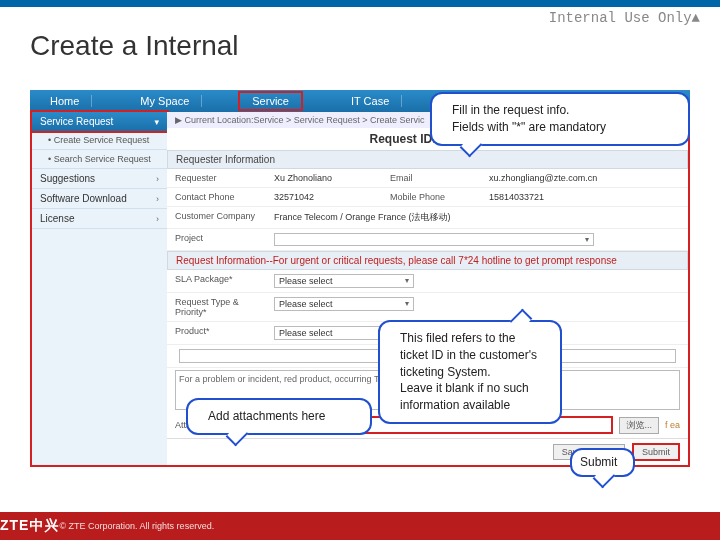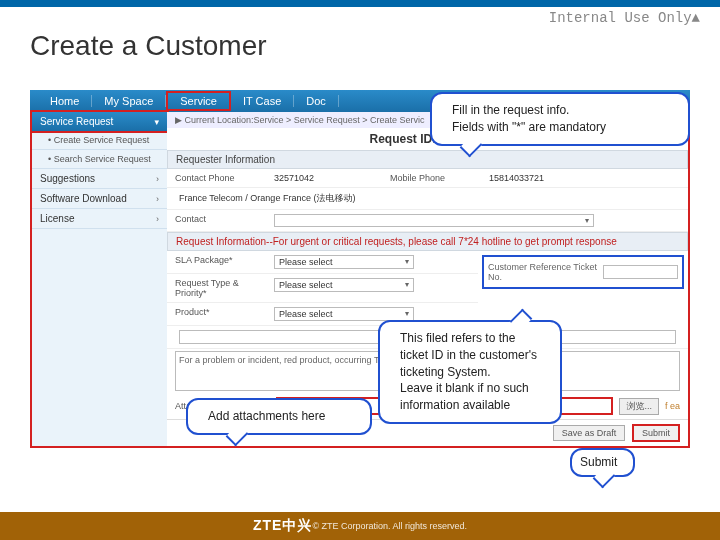--- a/index.html
+++ b/index.html
@@ -2,21 +2,21 @@
 <html><head>
 <meta charset="utf-8">
 <style>
   * { box-sizing: border-box; margin: 0; padding: 0; }
   body { width: 720px; height: 540px; font-family: Arial, sans-serif; background: #fff; overflow: hidden; position: relative; }
   .header-bar { position: absolute; top: 0; left: 0; width: 720px; height: 7px; background: #0066a8; }
   .classification { position: absolute; top: 10px; right: 20px; font-size: 14px; color: #888; font-family: 'Courier New', monospace; }
   .page-title { position: absolute; top: 30px; left: 30px; font-size: 28px; color: #333; font-weight: normal; }
   .screenshot-wrap { position: absolute; top: 90px; left: 30px; width: 660px; height: 400px; }
 
-  .nav-bar { background: linear-gradient(#2a8bc9, #1a6fa8); height: 22px; display: flex; align-items: center; color: #fff; font-size: 11px; padding: 0 8px; }
+  .nav-bar { background: linear-gradient(#2a8bc9, #1a6fa8); height: 22px; display: flex; align-items: center; color: #fff; font-size: 11px; padding: 0 8px; gap: 36px; }
   .nav-item { padding: 0 12px; border-right: 1px solid rgba(255,255,255,0.3); }
   .nav-item.hl { border: 2px solid #d42020; padding: 2px 12px; margin: -2px 0; }
 
   .main-area { display: flex; border: 2px solid #d42020; border-top: none; }
   .sidebar { width: 135px; background: #eaf3fa; font-size: 10px; }
   .sidebar-item { padding: 4px 8px; border-bottom: 1px solid #d0e0ee; color: #333; display: flex; justify-content: space-between; align-items: center; }
   .sidebar-item.active { background: linear-gradient(#2a8bc9, #1a6fa8); color: #fff; border: 2px solid #d42020; margin: -2px; }
   .sidebar-item .arrow { font-size: 9px; color: #666; }
   .sidebar-item.active .arrow { color: #fff; }
   .sidebar-sub { padding: 4px 12px 4px 16px; font-size: 9px; color: #555; border-bottom: 1px solid #d0e0ee; }
@@ -52,30 +52,30 @@
   .callout-1 { top: 92px; left: 430px; width: 260px; }
   .callout-2 { top: 320px; left: 378px; width: 184px; }
   .callout-3 { top: 398px; left: 186px; width: 186px; }
   .callout-4 { top: 448px; left: 570px; width: 65px; padding: 4px 8px; }
   .callout-tail { position: absolute; width: 18px; height: 14px; background: #fff; border-left: 2px solid #2050d0; border-bottom: 2px solid #2050d0; transform: rotate(-30deg); }
   .callout-1 .callout-tail { left: 30px; bottom: -9px; transform: rotate(-45deg); }
   .callout-2 .callout-tail { right: 30px; top: -9px; transform: rotate(135deg); }
   .callout-3 .callout-tail { left: 40px; bottom: -9px; transform: rotate(-45deg); }
   .callout-4 .callout-tail { right: 20px; bottom: -9px; transform: rotate(-45deg); }
 
-  .footer { position: absolute; bottom: 0; left: 0; width: 720px; height: 28px; background: #a16207; display: flex; align-items: center; justify-content: center; padding: 0 18px; color: #fff; font-size: 10px; }
+  .footer { position: absolute; bottom: 0; left: 0; width: 720px; height: 28px; background: #b91c1c; display: flex; align-items: center; justify-content: flex-start; padding: 0 0; color: #fff; font-size: 10px; }
   .logo { font-weight: bold; font-size: 14px; letter-spacing: 1px; }
   .copy { font-size: 9px; opacity: 0.85; }
 </style>
 </head>
 <body>
 
 <div class="header-bar"></div>
 <div class="classification">Internal Use Only▲</div>
-<h1 class="page-title">Create a Customer</h1>
+<h1 class="page-title">Create a Internal</h1>
 
 <div class="screenshot-wrap">
   <div class="nav-bar">
     <span class="nav-item">Home</span>
     <span class="nav-item">My Space</span>
     <span class="nav-item hl">Service</span>
     <span class="nav-item">IT Case</span>
     <span class="nav-item">Doc</span>
   </div>
   <div class="main-area">
@@ -99,32 +99,39 @@
           <span class="arrow">›</span>
       </div>
     </div>
 
     <div class="content">
       <div class="breadcrumb">▶ Current Location:Service &gt; Service Request &gt; Create Servic</div>
       <div class="req-id">Request ID:RU201…</div>
 
       <div class="section-header">Requester Information</div>
       <div class="form-row">
+        <div class="form-label">Requester</div>
+        <div class="form-value" style="width:120px;flex:0 0 120px;">Xu Zhonoliano</div>
+        <div class="form-label">Email</div>
+        <div class="form-value">xu.zhongliang@zte.com.cn</div>
+      </div>
+      <div class="form-row">
         <div class="form-label">Contact Phone</div>
         <div class="form-value" style="width:120px;flex:0 0 120px;">32571042</div>
         <div class="form-label">Mobile Phone</div>
         <div class="form-value">15814033721</div>
       </div>
       <div class="form-row">
+        <div class="form-label">Customer Company</div>
         <div class="form-value">
           <span>France Telecom / Orange France</span> <span>(法电移动)</span>
         </div>
       </div>
       <div class="form-row">
-        <div class="form-label">Contact</div>
+        <div class="form-label">Project</div>
         <div class="form-value">
           <span class="select-box wide-select">
               <span></span>
               <span class="sar">▾</span>
             </span>
         </div>
       </div>
 
       <div class="section-header red">Request Information--For urgent or critical requests, please call 7*24 hotline to get prompt response</div>
 
@@ -151,28 +158,20 @@
           <div class="form-row">
             <div class="form-label"><span>Product*</span></div>
             <div class="form-value">
               <span class="select-box">
                   <span>Please select</span>
                   <span class="sar">▾</span>
                 </span>
             </div>
           </div>
         </div>
-        <div style="width:210px; padding:4px;">
-          <div class="ticket-box">
-            <div class="ticket-row">
-              <div class="ticket-label">Customer Reference Ticket No.</div>
-              <div class="ticket-input"></div>
-            </div>
-          </div>
-        </div>
       </div>
 
       <div class="form-row">
         <div class="form-value">
             <div style="border:1px solid #bbb;height:14px;"></div>
           </div>
       </div>
       <div class="textarea">For a problem or incident,
 red product, occurring T…</div>
 

